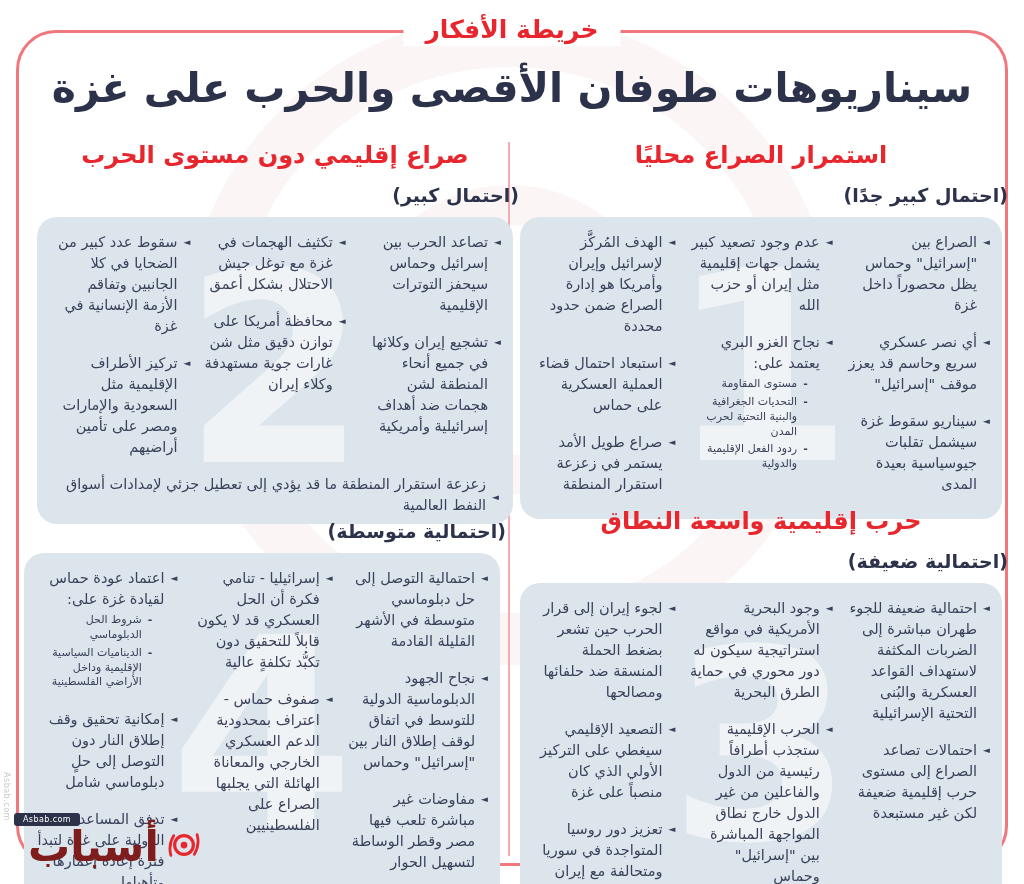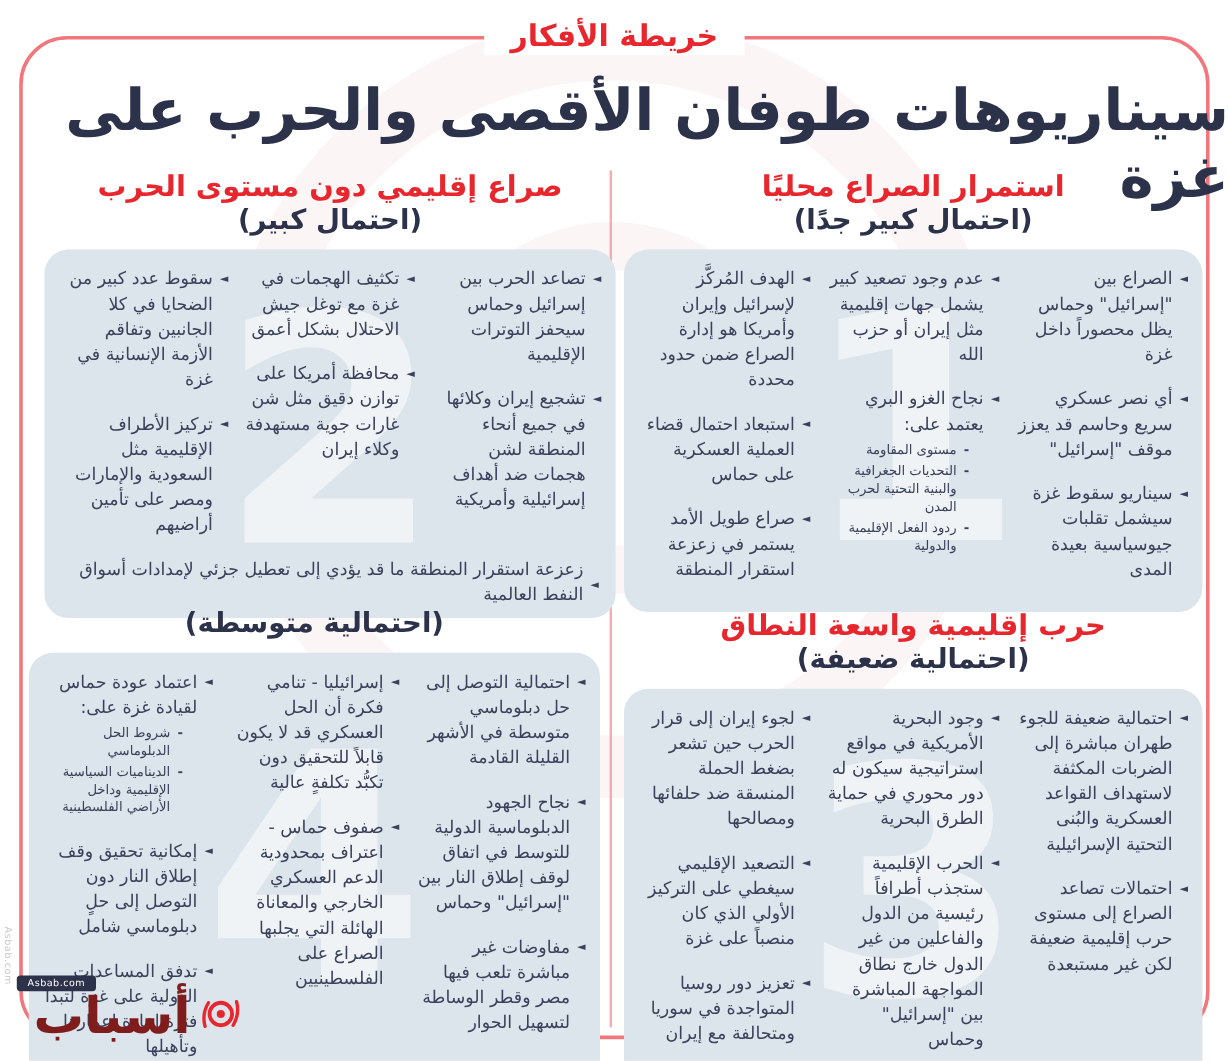--- a/index.html
+++ b/index.html
@@ -27,30 +27,30 @@
   .divider {
     position:absolute; top:142px; bottom:28px; left:508px; width:2px;
     background:#f5abaf; z-index:1;
   }
   .badge {
     position:absolute; top:13px; left:50%; transform:translateX(-50%);
     background:#ffffff; padding:2px 22px; color:#e8262d;
     font-size:25px; font-weight:bold; z-index:3; white-space:nowrap;
   }
   .main-title {
-    position:absolute; top:64px; left:0; width:100%; 
-    font-size:48px; font-weight:bold; color:#2c3249; z-index:2;
+    position:absolute; top:64px; left:0; width:100%; text-align:center;
+    font-size:41px; font-weight:bold; color:#2c3249; z-index:2;
   }
   .quadrant { position:absolute; z-index:2; }
   #q1 { left:514px; top:140px; width:494px; }
   #q2 { left:31px;  top:140px; width:488px; }
   #q3 { left:514px; top:506px; width:494px; }
   #q4 { left:18px;  top:506px; width:488px; }
   .q-title { text-align:center; color:#e8262d; font-size:24px; font-weight:bold; line-height:1.25; }
-  .q-prob  { text-align:center; color:#2c3249; font-size:23px; font-weight:bold; margin-top:1px; }
+  .q-prob  { color:#2c3249; font-size:19px; font-weight:bold; margin-top:14px; }
   .box {
     position:relative; margin:11px 6px 0; background:#dce4ec;
     border-radius:20px; padding:15px 8px 8px; overflow:hidden; min-height:278px;
   }
   #q3 .box, #q4 .box { min-height:285px; }
   .wm {
     position:absolute; inset:0; display:flex; align-items:center; justify-content:center;
     font-size:265px; font-weight:bold; color:rgba(255,255,255,.55);
     z-index:0; line-height:.9; pointer-events:none;
   }

